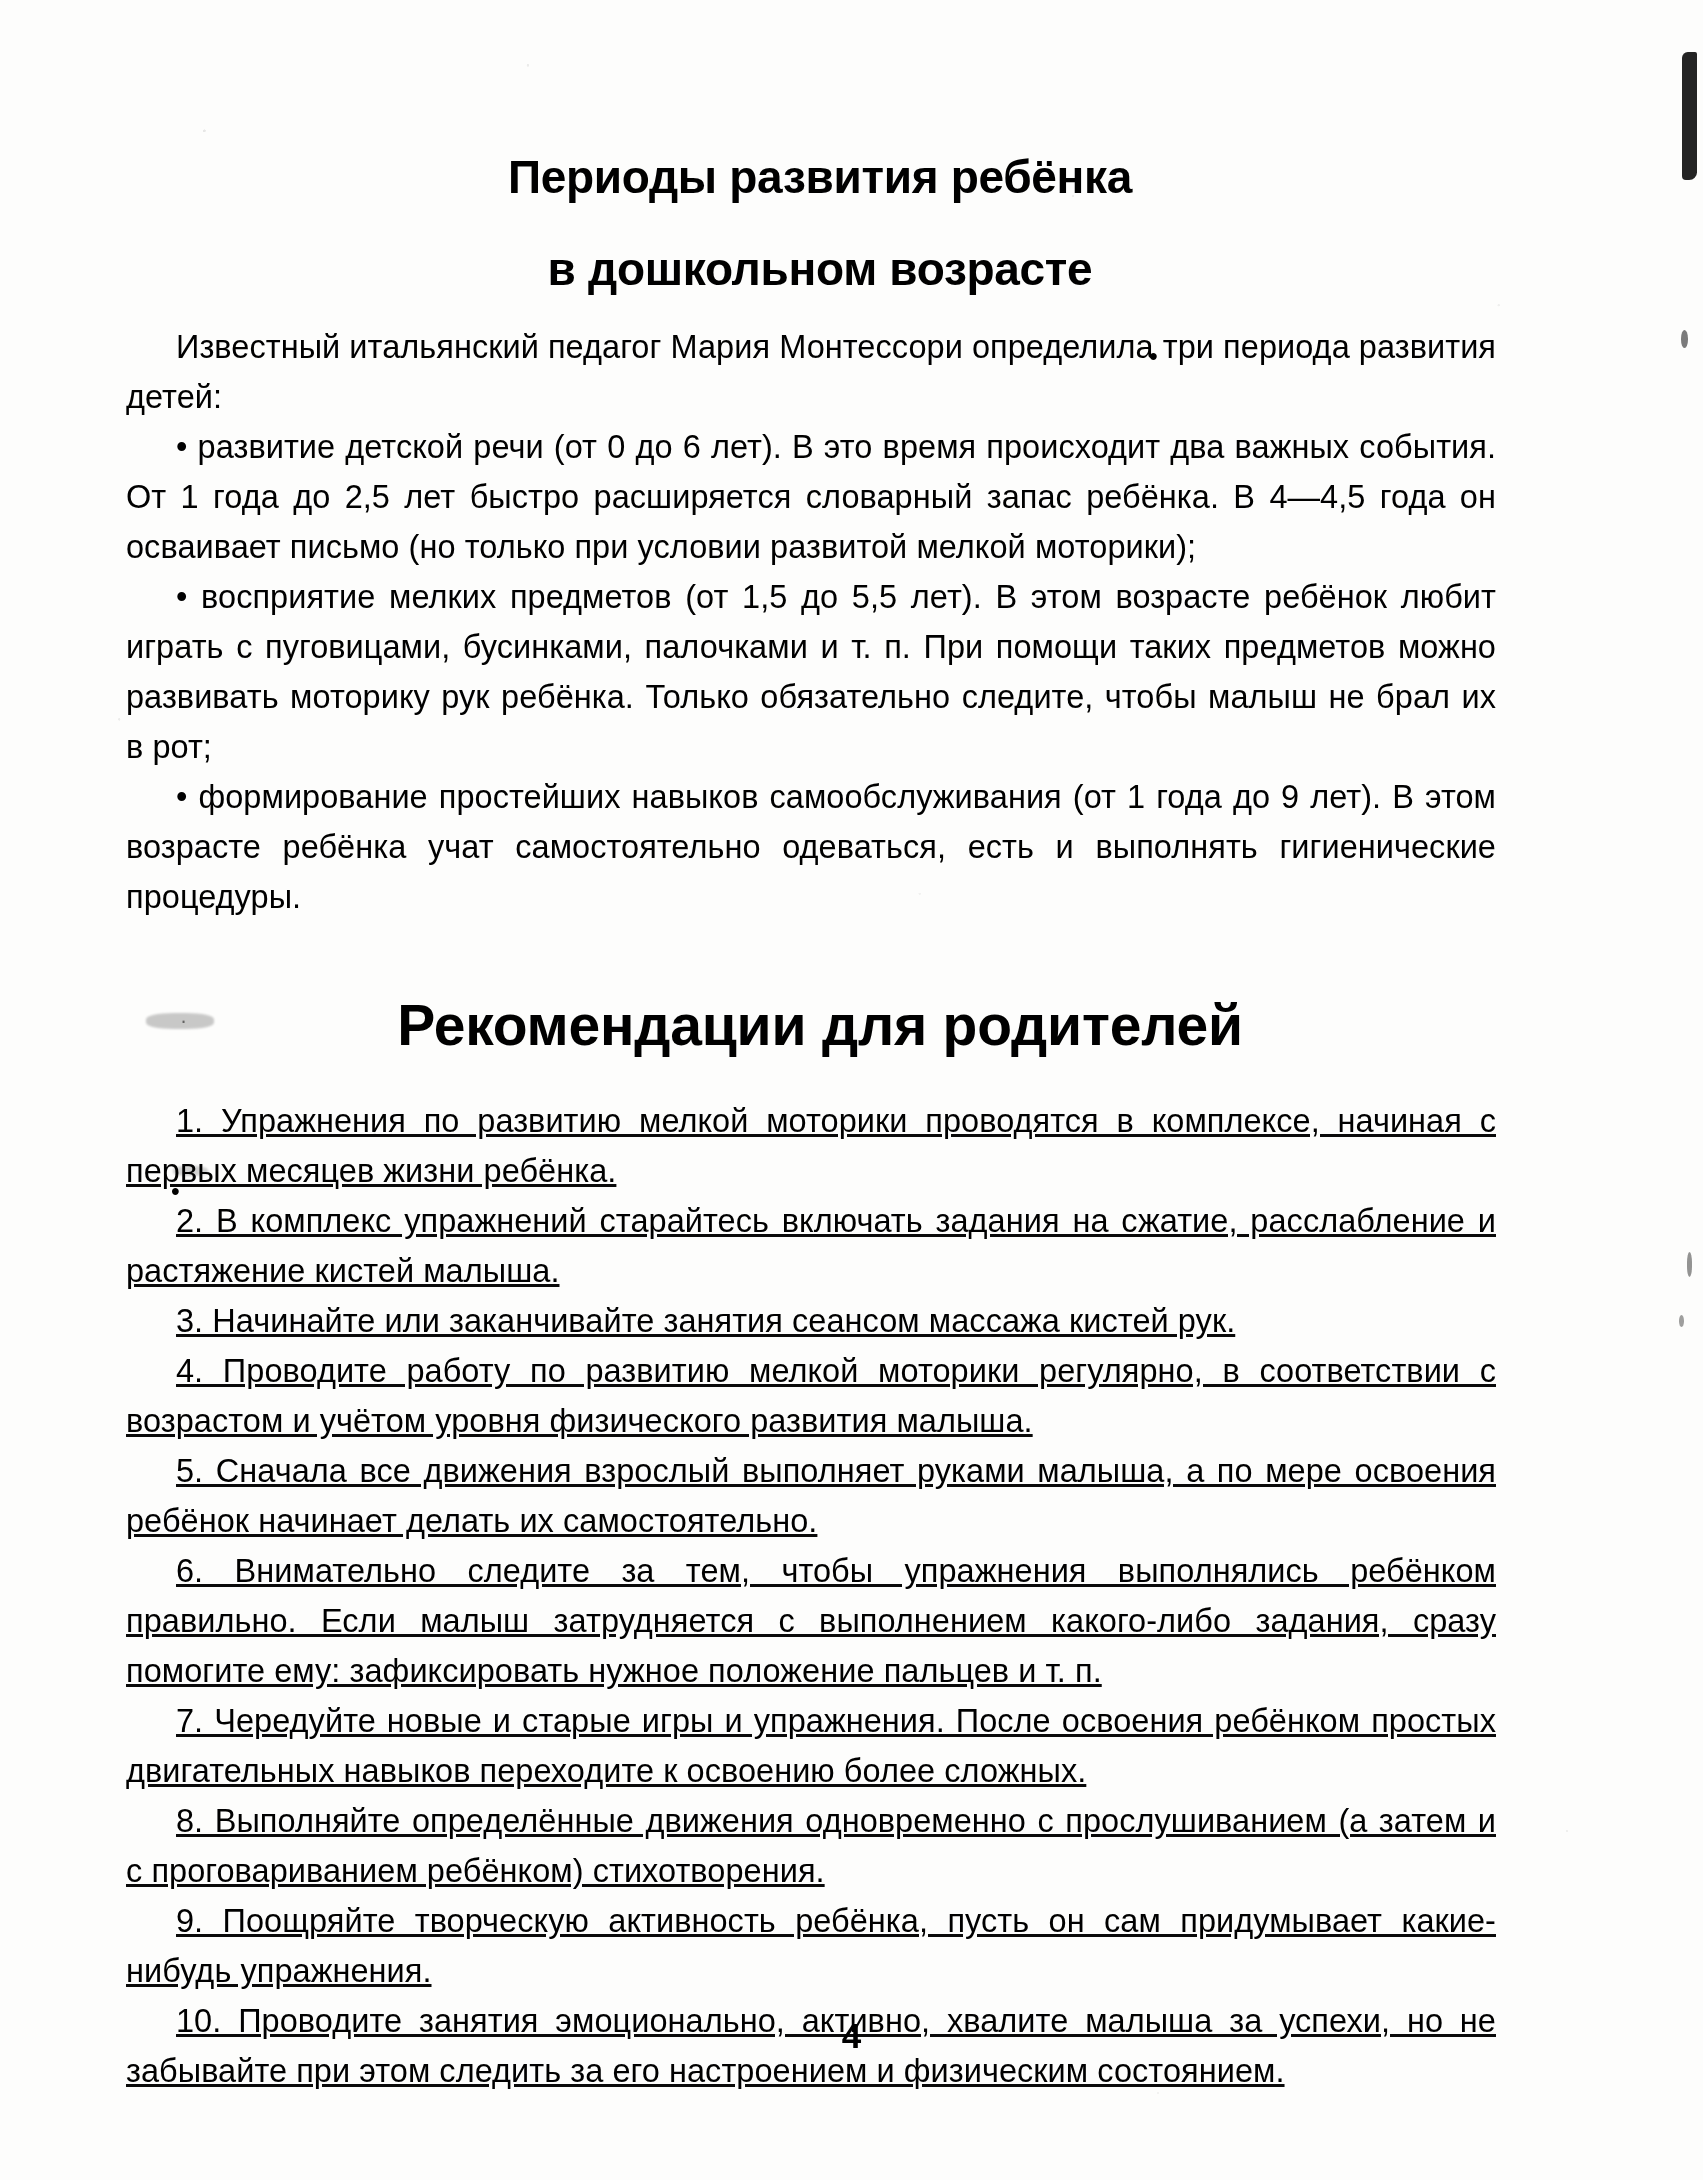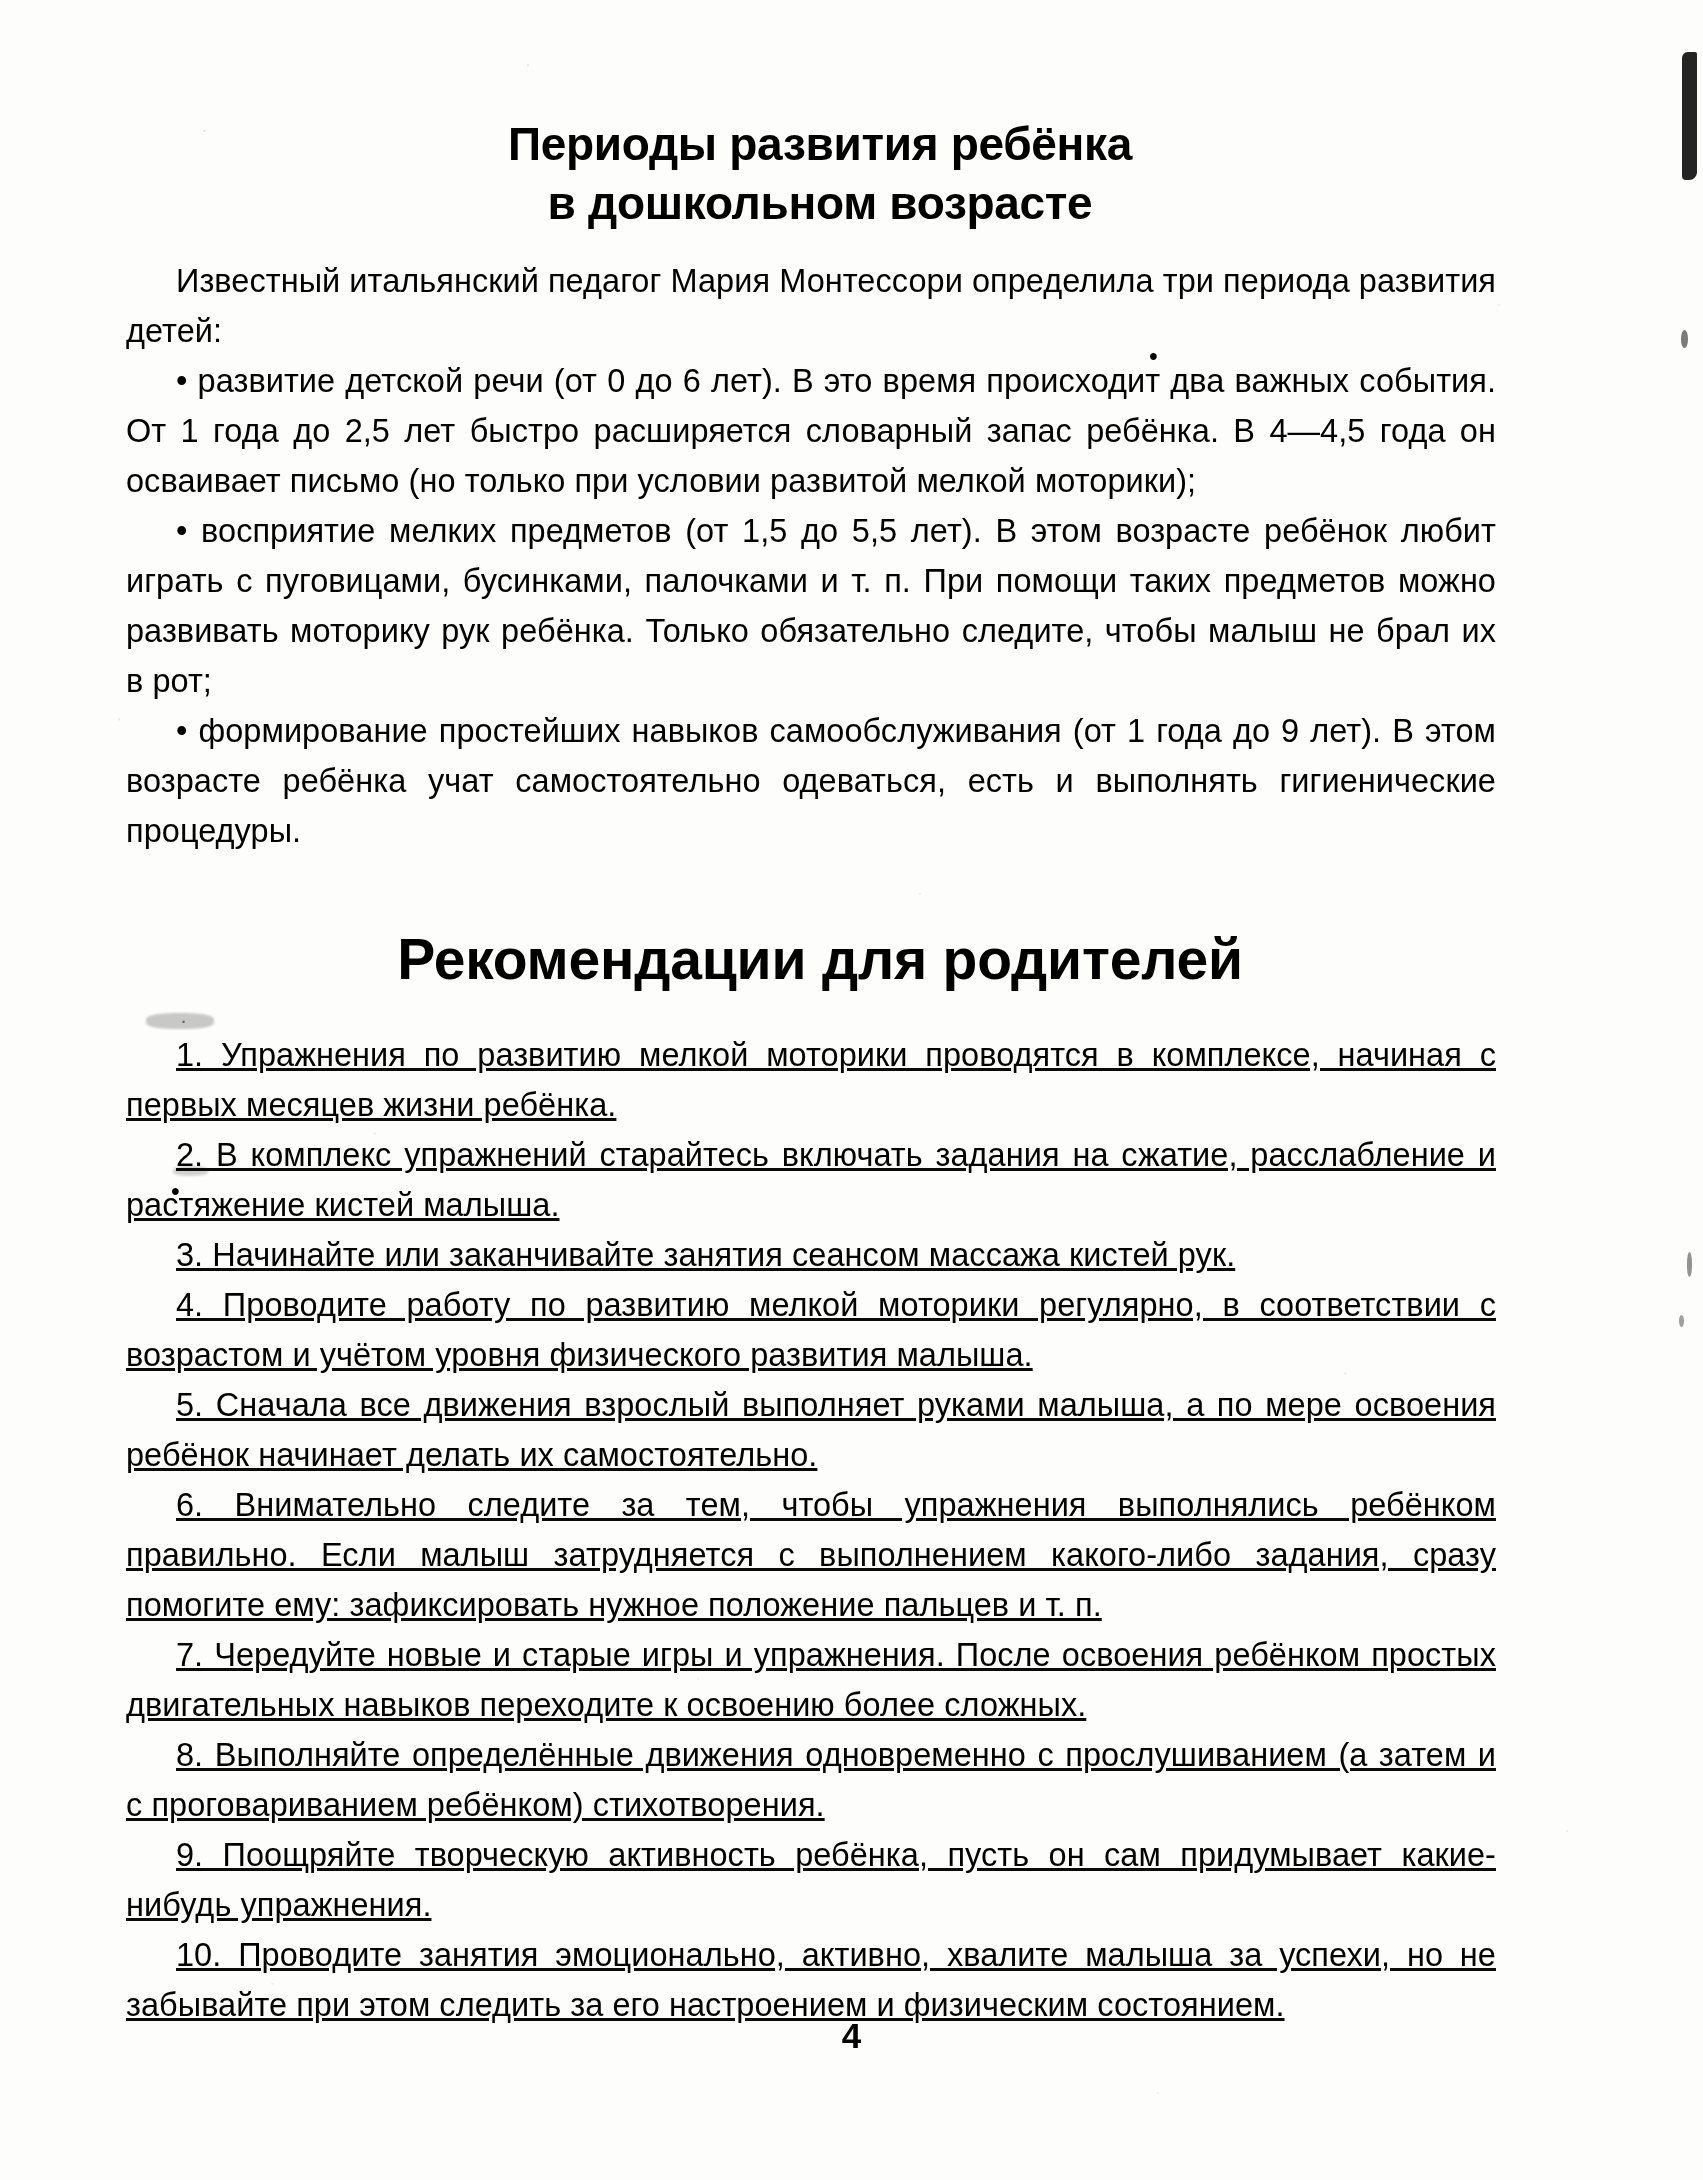--- a/index.html
+++ b/index.html
@@ -67,21 +67,21 @@
     margin: 0;
     padding-top: 115px;
     text-align: center;
     font-size: 46px;
     line-height: 1.28;
     font-weight: bold;
     letter-spacing: -0.3px;
     color: #000;
     width: 1388px;
   }
-  h1.doc-title .line { display: block; }
+  h1.doc-title .line { display: block; margin-top: 33px; }
 
   h2.section-title {
     margin: 0;
     text-align: center;
     font-size: 57px;
     font-weight: bold;
     color: #000;
     letter-spacing: -0.2px;
     width: 1388px;
   }

